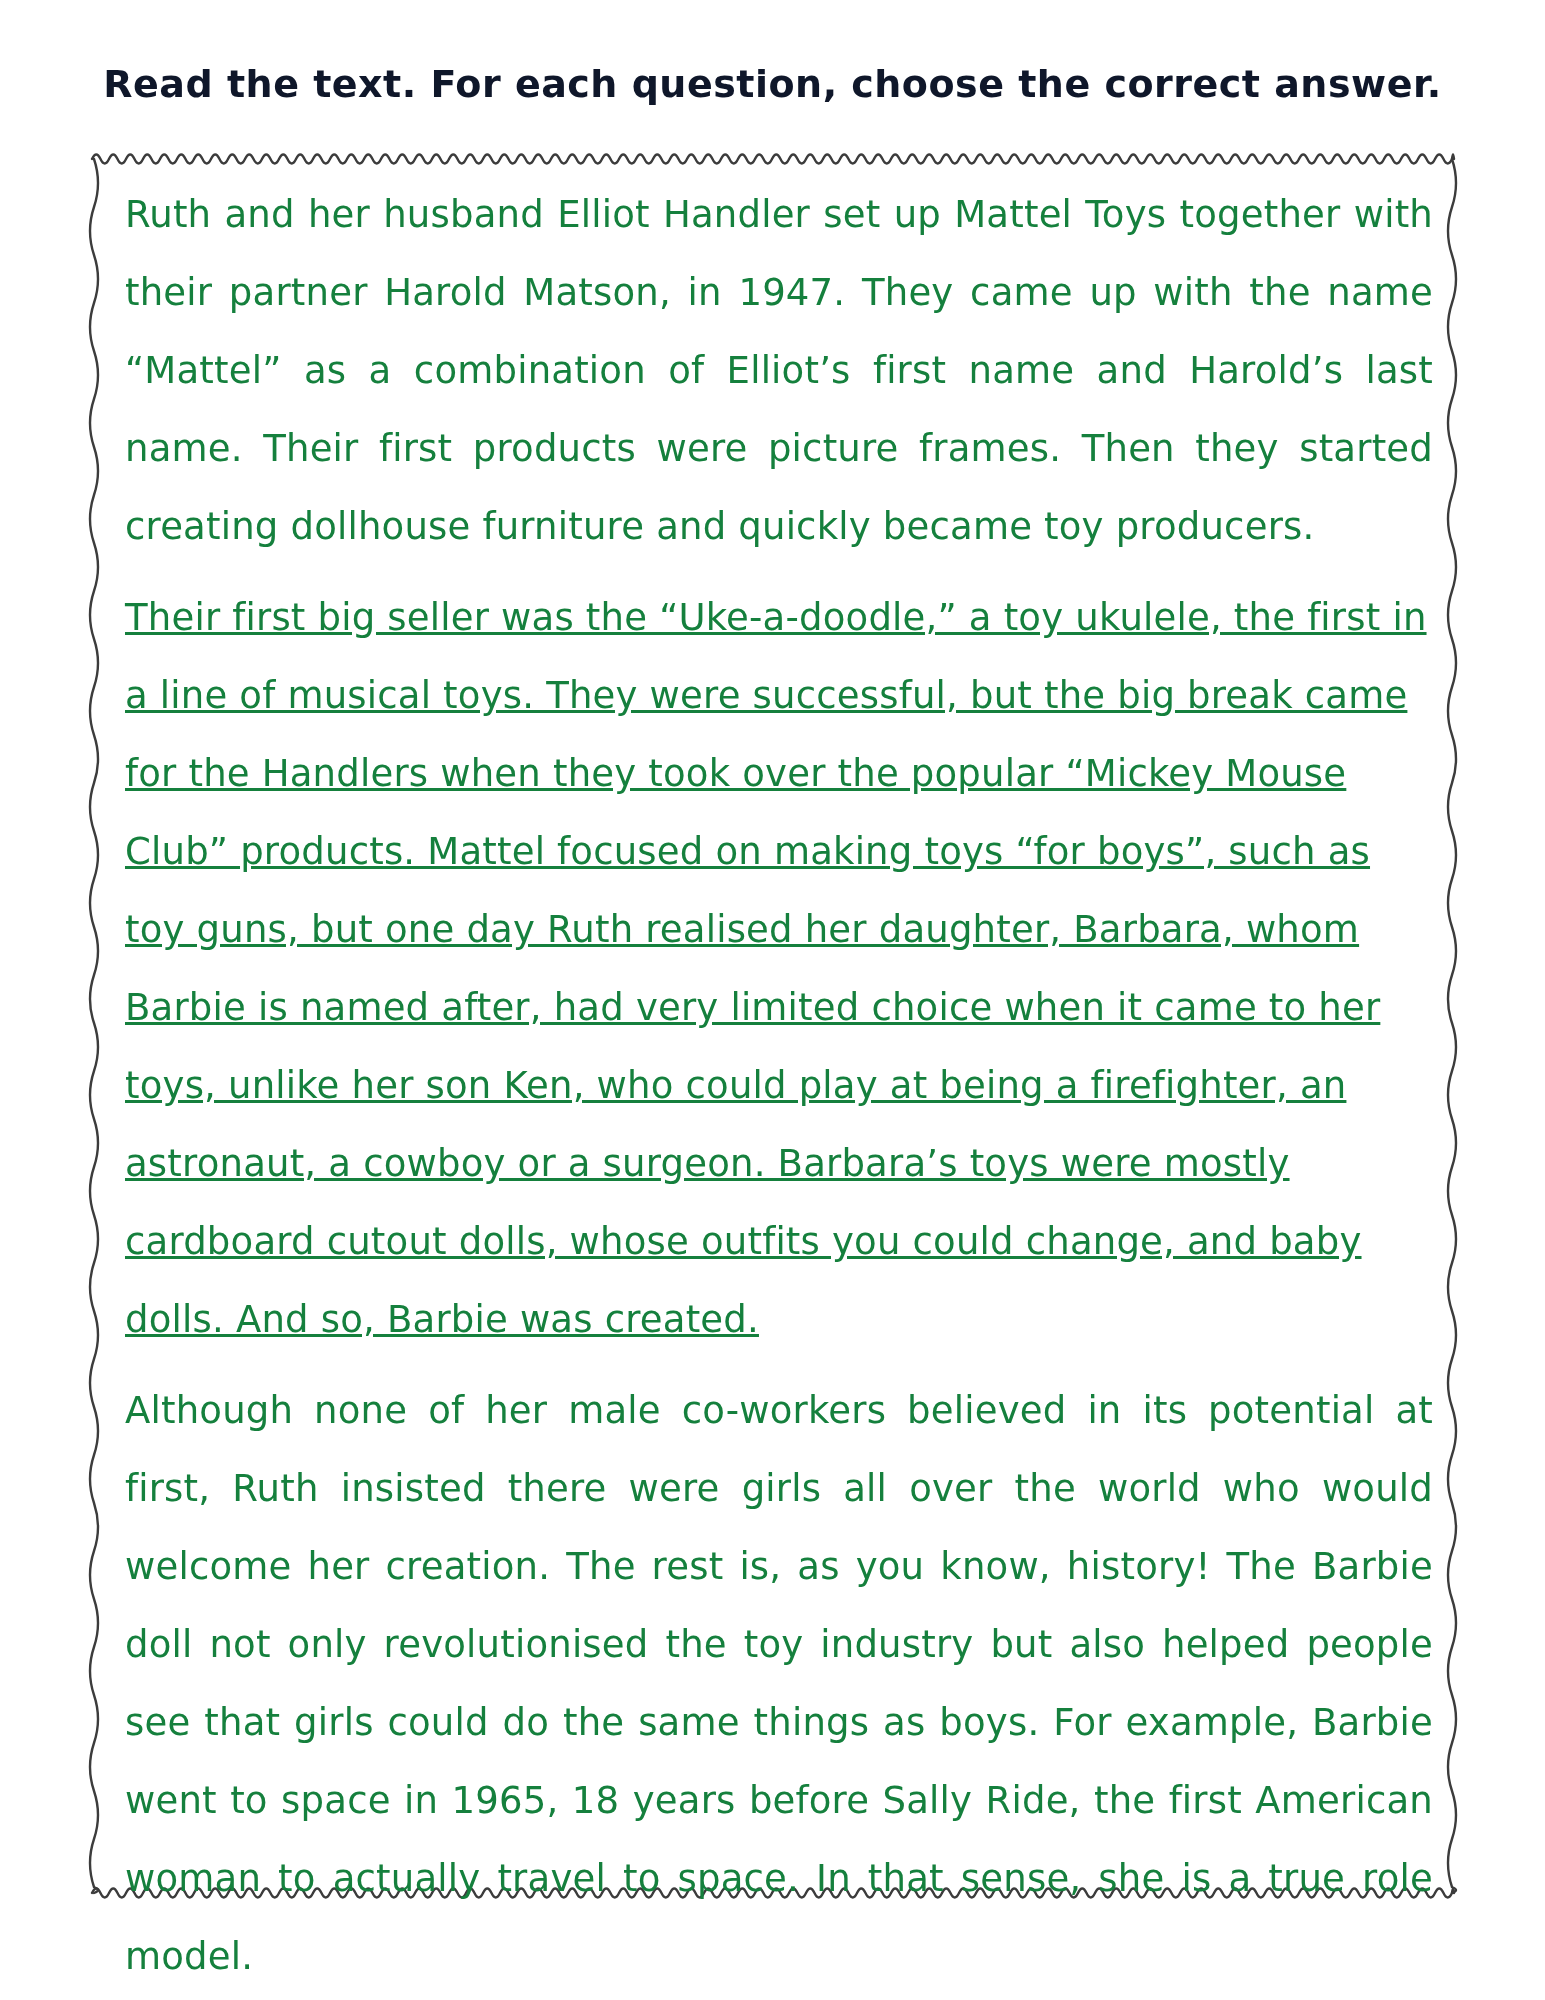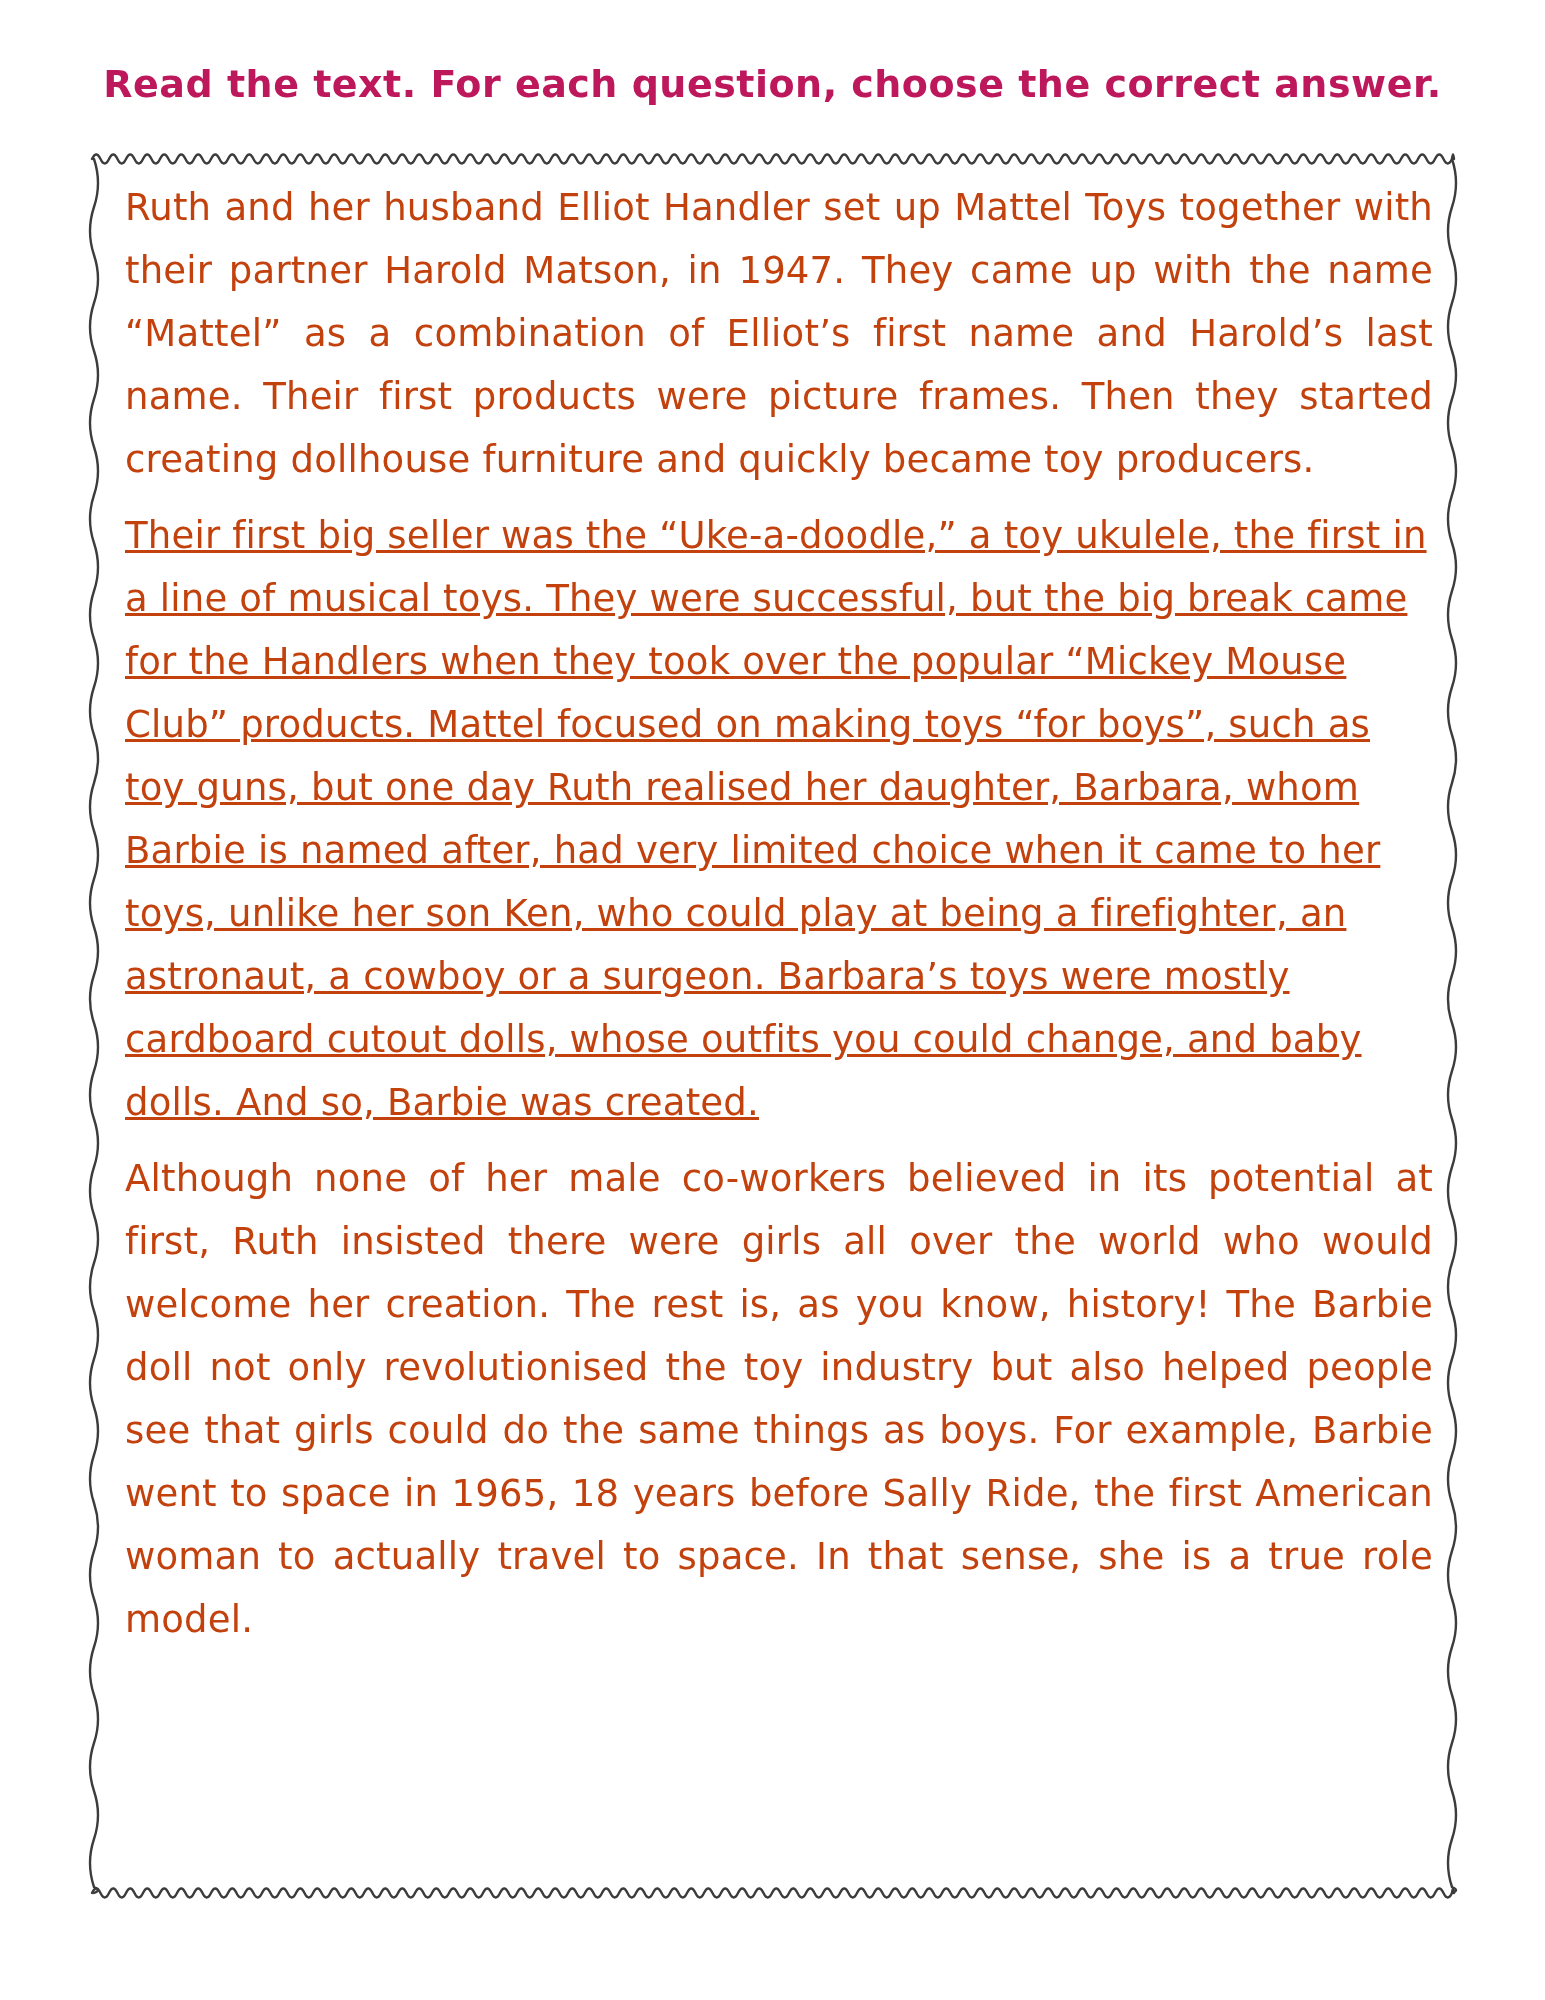--- a/index.html
+++ b/index.html
@@ -46,40 +46,40 @@
   .passage-title {
     text-align: center;
     font-style: italic;
     font-size: 40px;
     letter-spacing: 0.5px;
     color: #1d1d1d;
     margin-bottom: 22px;
   }
   .passage-paragraph {
     font-size: 37px;
-    line-height: 63px;
+    line-height: 78px;
     letter-spacing: 0.2px;
-    color: #c2410c;
+    color: #15803d;
     margin-bottom: 13px;
   }
   .passage-paragraph.justify {
     text-align: justify;
     text-align-last: left;
   }
   .passage-paragraph.left {
     text-align: left;
     text-decoration: underline;
   }
 </style>
 </head>
 <body>
 
 <div class="page">
 
-  <div class="instruction" style="color: #be185d;">Read the text. For each question, choose the correct answer.</div>
+  <div class="instruction" style="color: #0f172a;">Read the text. For each question, choose the correct answer.</div>
 
   <div class="passage-box">
 
     <svg class="wavy-border" viewBox="0 0 1372 1752" xmlns="http://www.w3.org/2000/svg">
       <path id="border-top" fill="none" stroke="#3c3c3c" stroke-width="2.4" stroke-linecap="round" d="M 5 9 Q 9.25 0 13.5 9 Q 17.75 18 22 9 Q 26.25 0 30.5 9 Q 34.75 18 39 9 Q 43.25 0 47.5 9 Q 51.75 18 56 9 Q 60.25 0 64.5 9 Q 68.75 18 73 9 Q 77.25 0 81.5 9 Q 85.75 18 90 9 Q 94.25 0 98.5 9 Q 102.75 18 107 9 Q 111.25 0 115.5 9 Q 119.75 18 124 9 Q 128.25 0 132.5 9 Q 136.75 18 141 9 Q 145.25 0 149.5 9 Q 153.75 18 158 9 Q 162.25 0 166.5 9 Q 170.75 18 175 9 Q 179.25 0 183.5 9 Q 187.75 18 192 9 Q 196.25 0 200.5 9 Q 204.75 18 209 9 Q 213.25 0 217.5 9 Q 221.75 18 226 9 Q 230.25 0 234.5 9 Q 238.75 18 243 9 Q 247.25 0 251.5 9 Q 255.75 18 260 9 Q 264.25 0 268.5 9 Q 272.75 18 277 9 Q 281.25 0 285.5 9 Q 289.75 18 294 9 Q 298.25 0 302.5 9 Q 306.75 18 311 9 Q 315.25 0 319.5 9 Q 323.75 18 328 9 Q 332.25 0 336.5 9 Q 340.75 18 345 9 Q 349.25 0 353.5 9 Q 357.75 18 362 9 Q 366.25 0 370.5 9 Q 374.75 18 379 9 Q 383.25 0 387.5 9 Q 391.75 18 396 9 Q 400.25 0 404.5 9 Q 408.75 18 413 9 Q 417.25 0 421.5 9 Q 425.75 18 430 9 Q 434.25 0 438.5 9 Q 442.75 18 447 9 Q 451.25 0 455.5 9 Q 459.75 18 464 9 Q 468.25 0 472.5 9 Q 476.75 18 481 9 Q 485.25 0 489.5 9 Q 493.75 18 498 9 Q 502.25 0 506.5 9 Q 510.75 18 515 9 Q 519.25 0 523.5 9 Q 527.75 18 532 9 Q 536.25 0 540.5 9 Q 544.75 18 549 9 Q 553.25 0 557.5 9 Q 561.75 18 566 9 Q 570.25 0 574.5 9 Q 578.75 18 583 9 Q 587.25 0 591.5 9 Q 595.75 18 600 9 Q 604.25 0 608.5 9 Q 612.75 18 617 9 Q 621.25 0 625.5 9 Q 629.75 18 634 9 Q 638.25 0 642.5 9 Q 646.75 18 651 9 Q 655.25 0 659.5 9 Q 663.75 18 668 9 Q 672.25 0 676.5 9 Q 680.75 18 685 9 Q 689.25 0 693.5 9 Q 697.75 18 702 9 Q 706.25 0 710.5 9 Q 714.75 18 719 9 Q 723.25 0 727.5 9 Q 731.75 18 736 9 Q 740.25 0 744.5 9 Q 748.75 18 753 9 Q 757.25 0 761.5 9 Q 765.75 18 770 9 Q 774.25 0 778.5 9 Q 782.75 18 787 9 Q 791.25 0 795.5 9 Q 799.75 18 804 9 Q 808.25 0 812.5 9 Q 816.75 18 821 9 Q 825.25 0 829.5 9 Q 833.75 18 838 9 Q 842.25 0 846.5 9 Q 850.75 18 855 9 Q 859.25 0 863.5 9 Q 867.75 18 872 9 Q 876.25 0 880.5 9 Q 884.75 18 889 9 Q 893.25 0 897.5 9 Q 901.75 18 906 9 Q 910.25 0 914.5 9 Q 918.75 18 923 9 Q 927.25 0 931.5 9 Q 935.75 18 940 9 Q 944.25 0 948.5 9 Q 952.75 18 957 9 Q 961.25 0 965.5 9 Q 969.75 18 974 9 Q 978.25 0 982.5 9 Q 986.75 18 991 9 Q 995.25 0 999.5 9 Q 1003.75 18 1008 9 Q 1012.25 0 1016.5 9 Q 1020.75 18 1025 9 Q 1029.25 0 1033.5 9 Q 1037.75 18 1042 9 Q 1046.25 0 1050.5 9 Q 1054.75 18 1059 9 Q 1063.25 0 1067.5 9 Q 1071.75 18 1076 9 Q 1080.25 0 1084.5 9 Q 1088.75 18 1093 9 Q 1097.25 0 1101.5 9 Q 1105.75 18 1110 9 Q 1114.25 0 1118.5 9 Q 1122.75 18 1127 9 Q 1131.25 0 1135.5 9 Q 1139.75 18 1144 9 Q 1148.25 0 1152.5 9 Q 1156.75 18 1161 9 Q 1165.25 0 1169.5 9 Q 1173.75 18 1178 9 Q 1182.25 0 1186.5 9 Q 1190.75 18 1195 9 Q 1199.25 0 1203.5 9 Q 1207.75 18 1212 9 Q 1216.25 0 1220.5 9 Q 1224.75 18 1229 9 Q 1233.25 0 1237.5 9 Q 1241.75 18 1246 9 Q 1250.25 0 1254.5 9 Q 1258.75 18 1263 9 Q 1267.25 0 1271.5 9 Q 1275.75 18 1280 9 Q 1284.25 0 1288.5 9 Q 1292.75 18 1297 9 Q 1301.25 0 1305.5 9 Q 1309.75 18 1314 9 Q 1318.25 0 1322.5 9 Q 1326.75 18 1331 9 Q 1335.25 0 1339.5 9 Q 1343.75 18 1348 9 Q 1352.25 0 1356.5 9 Q 1360.75 18 1365 9 Q 1366 0 1367 9"></path>
       <path id="border-bottom" fill="none" stroke="#3c3c3c" stroke-width="2.4" stroke-linecap="round" d="M 5 1743 Q 9.25 1734 13.5 1743 Q 17.75 1752 22 1743 Q 26.25 1734 30.5 1743 Q 34.75 1752 39 1743 Q 43.25 1734 47.5 1743 Q 51.75 1752 56 1743 Q 60.25 1734 64.5 1743 Q 68.75 1752 73 1743 Q 77.25 1734 81.5 1743 Q 85.75 1752 90 1743 Q 94.25 1734 98.5 1743 Q 102.75 1752 107 1743 Q 111.25 1734 115.5 1743 Q 119.75 1752 124 1743 Q 128.25 1734 132.5 1743 Q 136.75 1752 141 1743 Q 145.25 1734 149.5 1743 Q 153.75 1752 158 1743 Q 162.25 1734 166.5 1743 Q 170.75 1752 175 1743 Q 179.25 1734 183.5 1743 Q 187.75 1752 192 1743 Q 196.25 1734 200.5 1743 Q 204.75 1752 209 1743 Q 213.25 1734 217.5 1743 Q 221.75 1752 226 1743 Q 230.25 1734 234.5 1743 Q 238.75 1752 243 1743 Q 247.25 1734 251.5 1743 Q 255.75 1752 260 1743 Q 264.25 1734 268.5 1743 Q 272.75 1752 277 1743 Q 281.25 1734 285.5 1743 Q 289.75 1752 294 1743 Q 298.25 1734 302.5 1743 Q 306.75 1752 311 1743 Q 315.25 1734 319.5 1743 Q 323.75 1752 328 1743 Q 332.25 1734 336.5 1743 Q 340.75 1752 345 1743 Q 349.25 1734 353.5 1743 Q 357.75 1752 362 1743 Q 366.25 1734 370.5 1743 Q 374.75 1752 379 1743 Q 383.25 1734 387.5 1743 Q 391.75 1752 396 1743 Q 400.25 1734 404.5 1743 Q 408.75 1752 413 1743 Q 417.25 1734 421.5 1743 Q 425.75 1752 430 1743 Q 434.25 1734 438.5 1743 Q 442.75 1752 447 1743 Q 451.25 1734 455.5 1743 Q 459.75 1752 464 1743 Q 468.25 1734 472.5 1743 Q 476.75 1752 481 1743 Q 485.25 1734 489.5 1743 Q 493.75 1752 498 1743 Q 502.25 1734 506.5 1743 Q 510.75 1752 515 1743 Q 519.25 1734 523.5 1743 Q 527.75 1752 532 1743 Q 536.25 1734 540.5 1743 Q 544.75 1752 549 1743 Q 553.25 1734 557.5 1743 Q 561.75 1752 566 1743 Q 570.25 1734 574.5 1743 Q 578.75 1752 583 1743 Q 587.25 1734 591.5 1743 Q 595.75 1752 600 1743 Q 604.25 1734 608.5 1743 Q 612.75 1752 617 1743 Q 621.25 1734 625.5 1743 Q 629.75 1752 634 1743 Q 638.25 1734 642.5 1743 Q 646.75 1752 651 1743 Q 655.25 1734 659.5 1743 Q 663.75 1752 668 1743 Q 672.25 1734 676.5 1743 Q 680.75 1752 685 1743 Q 689.25 1734 693.5 1743 Q 697.75 1752 702 1743 Q 706.25 1734 710.5 1743 Q 714.75 1752 719 1743 Q 723.25 1734 727.5 1743 Q 731.75 1752 736 1743 Q 740.25 1734 744.5 1743 Q 748.75 1752 753 1743 Q 757.25 1734 761.5 1743 Q 765.75 1752 770 1743 Q 774.25 1734 778.5 1743 Q 782.75 1752 787 1743 Q 791.25 1734 795.5 1743 Q 799.75 1752 804 1743 Q 808.25 1734 812.5 1743 Q 816.75 1752 821 1743 Q 825.25 1734 829.5 1743 Q 833.75 1752 838 1743 Q 842.25 1734 846.5 1743 Q 850.75 1752 855 1743 Q 859.25 1734 863.5 1743 Q 867.75 1752 872 1743 Q 876.25 1734 880.5 1743 Q 884.75 1752 889 1743 Q 893.25 1734 897.5 1743 Q 901.75 1752 906 1743 Q 910.25 1734 914.5 1743 Q 918.75 1752 923 1743 Q 927.25 1734 931.5 1743 Q 935.75 1752 940 1743 Q 944.25 1734 948.5 1743 Q 952.75 1752 957 1743 Q 961.25 1734 965.5 1743 Q 969.75 1752 974 1743 Q 978.25 1734 982.5 1743 Q 986.75 1752 991 1743 Q 995.25 1734 999.5 1743 Q 1003.75 1752 1008 1743 Q 1012.25 1734 1016.5 1743 Q 1020.75 1752 1025 1743 Q 1029.25 1734 1033.5 1743 Q 1037.75 1752 1042 1743 Q 1046.25 1734 1050.5 1743 Q 1054.75 1752 1059 1743 Q 1063.25 1734 1067.5 1743 Q 1071.75 1752 1076 1743 Q 1080.25 1734 1084.5 1743 Q 1088.75 1752 1093 1743 Q 1097.25 1734 1101.5 1743 Q 1105.75 1752 1110 1743 Q 1114.25 1734 1118.5 1743 Q 1122.75 1752 1127 1743 Q 1131.25 1734 1135.5 1743 Q 1139.75 1752 1144 1743 Q 1148.25 1734 1152.5 1743 Q 1156.75 1752 1161 1743 Q 1165.25 1734 1169.5 1743 Q 1173.75 1752 1178 1743 Q 1182.25 1734 1186.5 1743 Q 1190.75 1752 1195 1743 Q 1199.25 1734 1203.5 1743 Q 1207.75 1752 1212 1743 Q 1216.25 1734 1220.5 1743 Q 1224.75 1752 1229 1743 Q 1233.25 1734 1237.5 1743 Q 1241.75 1752 1246 1743 Q 1250.25 1734 1254.5 1743 Q 1258.75 1752 1263 1743 Q 1267.25 1734 1271.5 1743 Q 1275.75 1752 1280 1743 Q 1284.25 1734 1288.5 1743 Q 1292.75 1752 1297 1743 Q 1301.25 1734 1305.5 1743 Q 1309.75 1752 1314 1743 Q 1318.25 1734 1322.5 1743 Q 1326.75 1752 1331 1743 Q 1335.25 1734 1339.5 1743 Q 1343.75 1752 1348 1743 Q 1352.25 1734 1356.5 1743 Q 1360.75 1752 1365 1743 Q 1366 1734 1367 1743"></path>
       <path id="border-left" fill="none" stroke="#3c3c3c" stroke-width="2.4" stroke-linecap="round" d="M 7 9 Q 15 33 7 57 Q -1 81 7 105 Q 15 129 7 153 Q -1 177 7 201 Q 15 225 7 249 Q -1 273 7 297 Q 15 321 7 345 Q -1 369 7 393 Q 15 417 7 441 Q -1 465 7 489 Q 15 513 7 537 Q -1 561 7 585 Q 15 609 7 633 Q -1 657 7 681 Q 15 705 7 729 Q -1 753 7 777 Q 15 801 7 825 Q -1 849 7 873 Q 15 897 7 921 Q -1 945 7 969 Q 15 993 7 1017 Q -1 1041 7 1065 Q 15 1089 7 1113 Q -1 1137 7 1161 Q 15 1185 7 1209 Q -1 1233 7 1257 Q 15 1281 7 1305 Q -1 1329 7 1353 Q 15 1377 7 1401 Q -1 1425 7 1449 Q 15 1473 7 1497 Q -1 1521 7 1545 Q 15 1569 7 1593 Q -1 1617 7 1641 Q 15 1665 7 1689 Q -1 1713 7 1737 Q 15 1740 7 1743"></path>
       <path id="border-right" fill="none" stroke="#3c3c3c" stroke-width="2.4" stroke-linecap="round" d="M 1365 9 Q 1373 33 1365 57 Q 1357 81 1365 105 Q 1373 129 1365 153 Q 1357 177 1365 201 Q 1373 225 1365 249 Q 1357 273 1365 297 Q 1373 321 1365 345 Q 1357 369 1365 393 Q 1373 417 1365 441 Q 1357 465 1365 489 Q 1373 513 1365 537 Q 1357 561 1365 585 Q 1373 609 1365 633 Q 1357 657 1365 681 Q 1373 705 1365 729 Q 1357 753 1365 777 Q 1373 801 1365 825 Q 1357 849 1365 873 Q 1373 897 1365 921 Q 1357 945 1365 969 Q 1373 993 1365 1017 Q 1357 1041 1365 1065 Q 1373 1089 1365 1113 Q 1357 1137 1365 1161 Q 1373 1185 1365 1209 Q 1357 1233 1365 1257 Q 1373 1281 1365 1305 Q 1357 1329 1365 1353 Q 1373 1377 1365 1401 Q 1357 1425 1365 1449 Q 1373 1473 1365 1497 Q 1357 1521 1365 1545 Q 1373 1569 1365 1593 Q 1357 1617 1365 1641 Q 1373 1665 1365 1689 Q 1357 1713 1365 1737 Q 1373 1740 1365 1743"></path>
     </svg>
 

